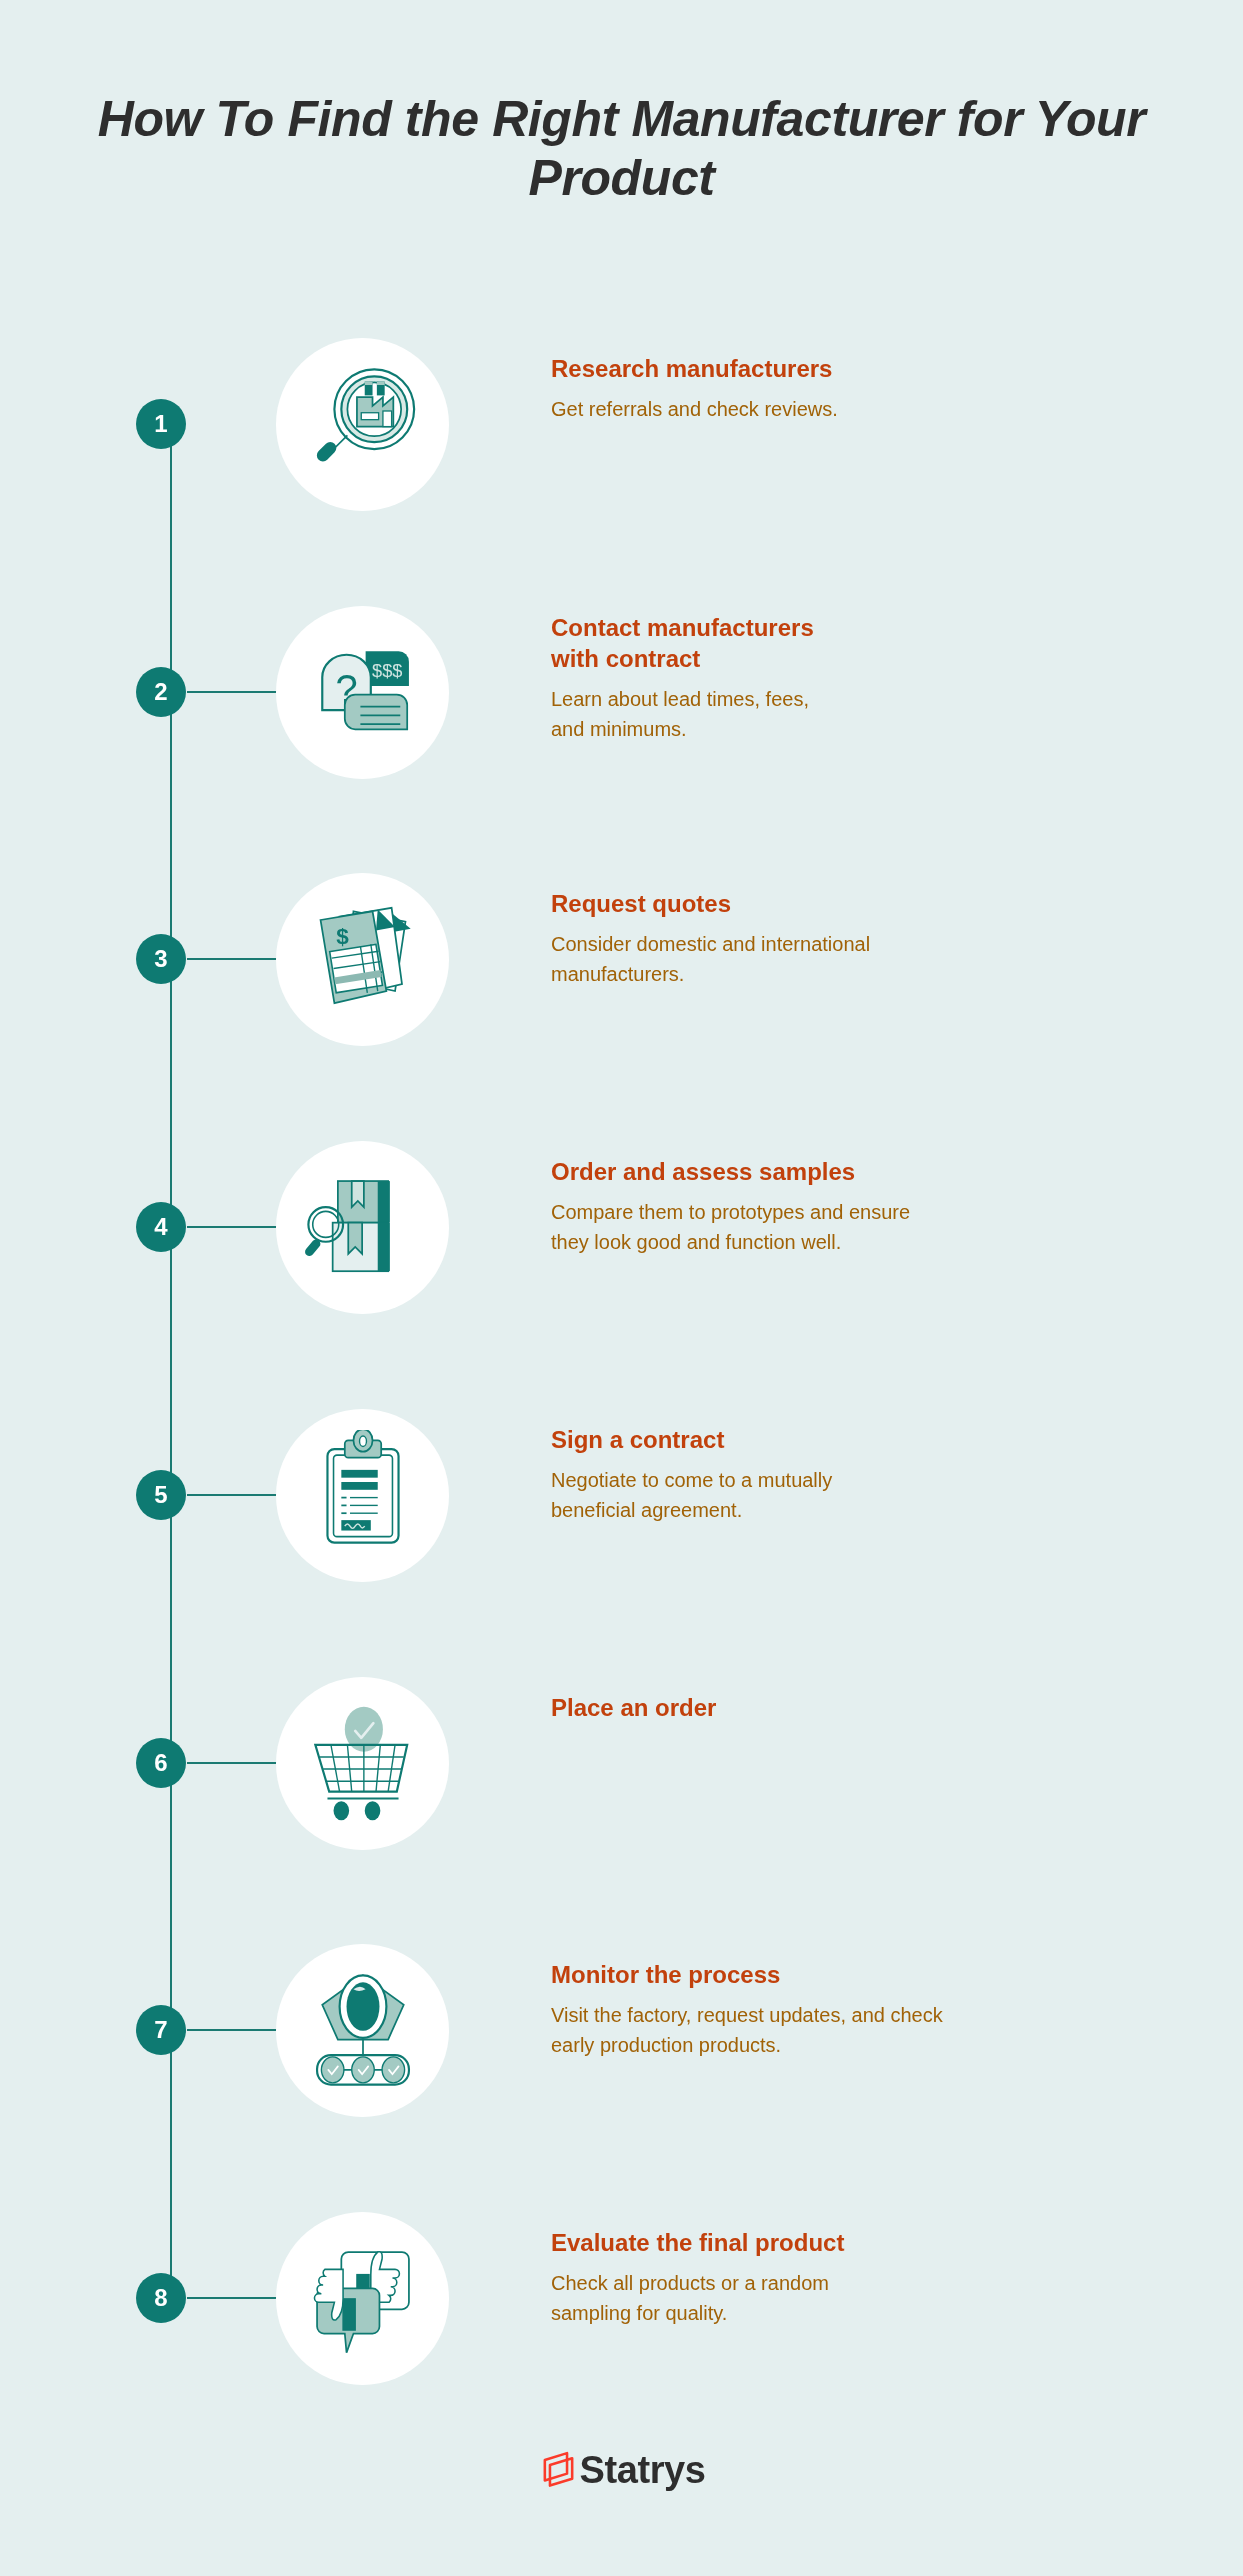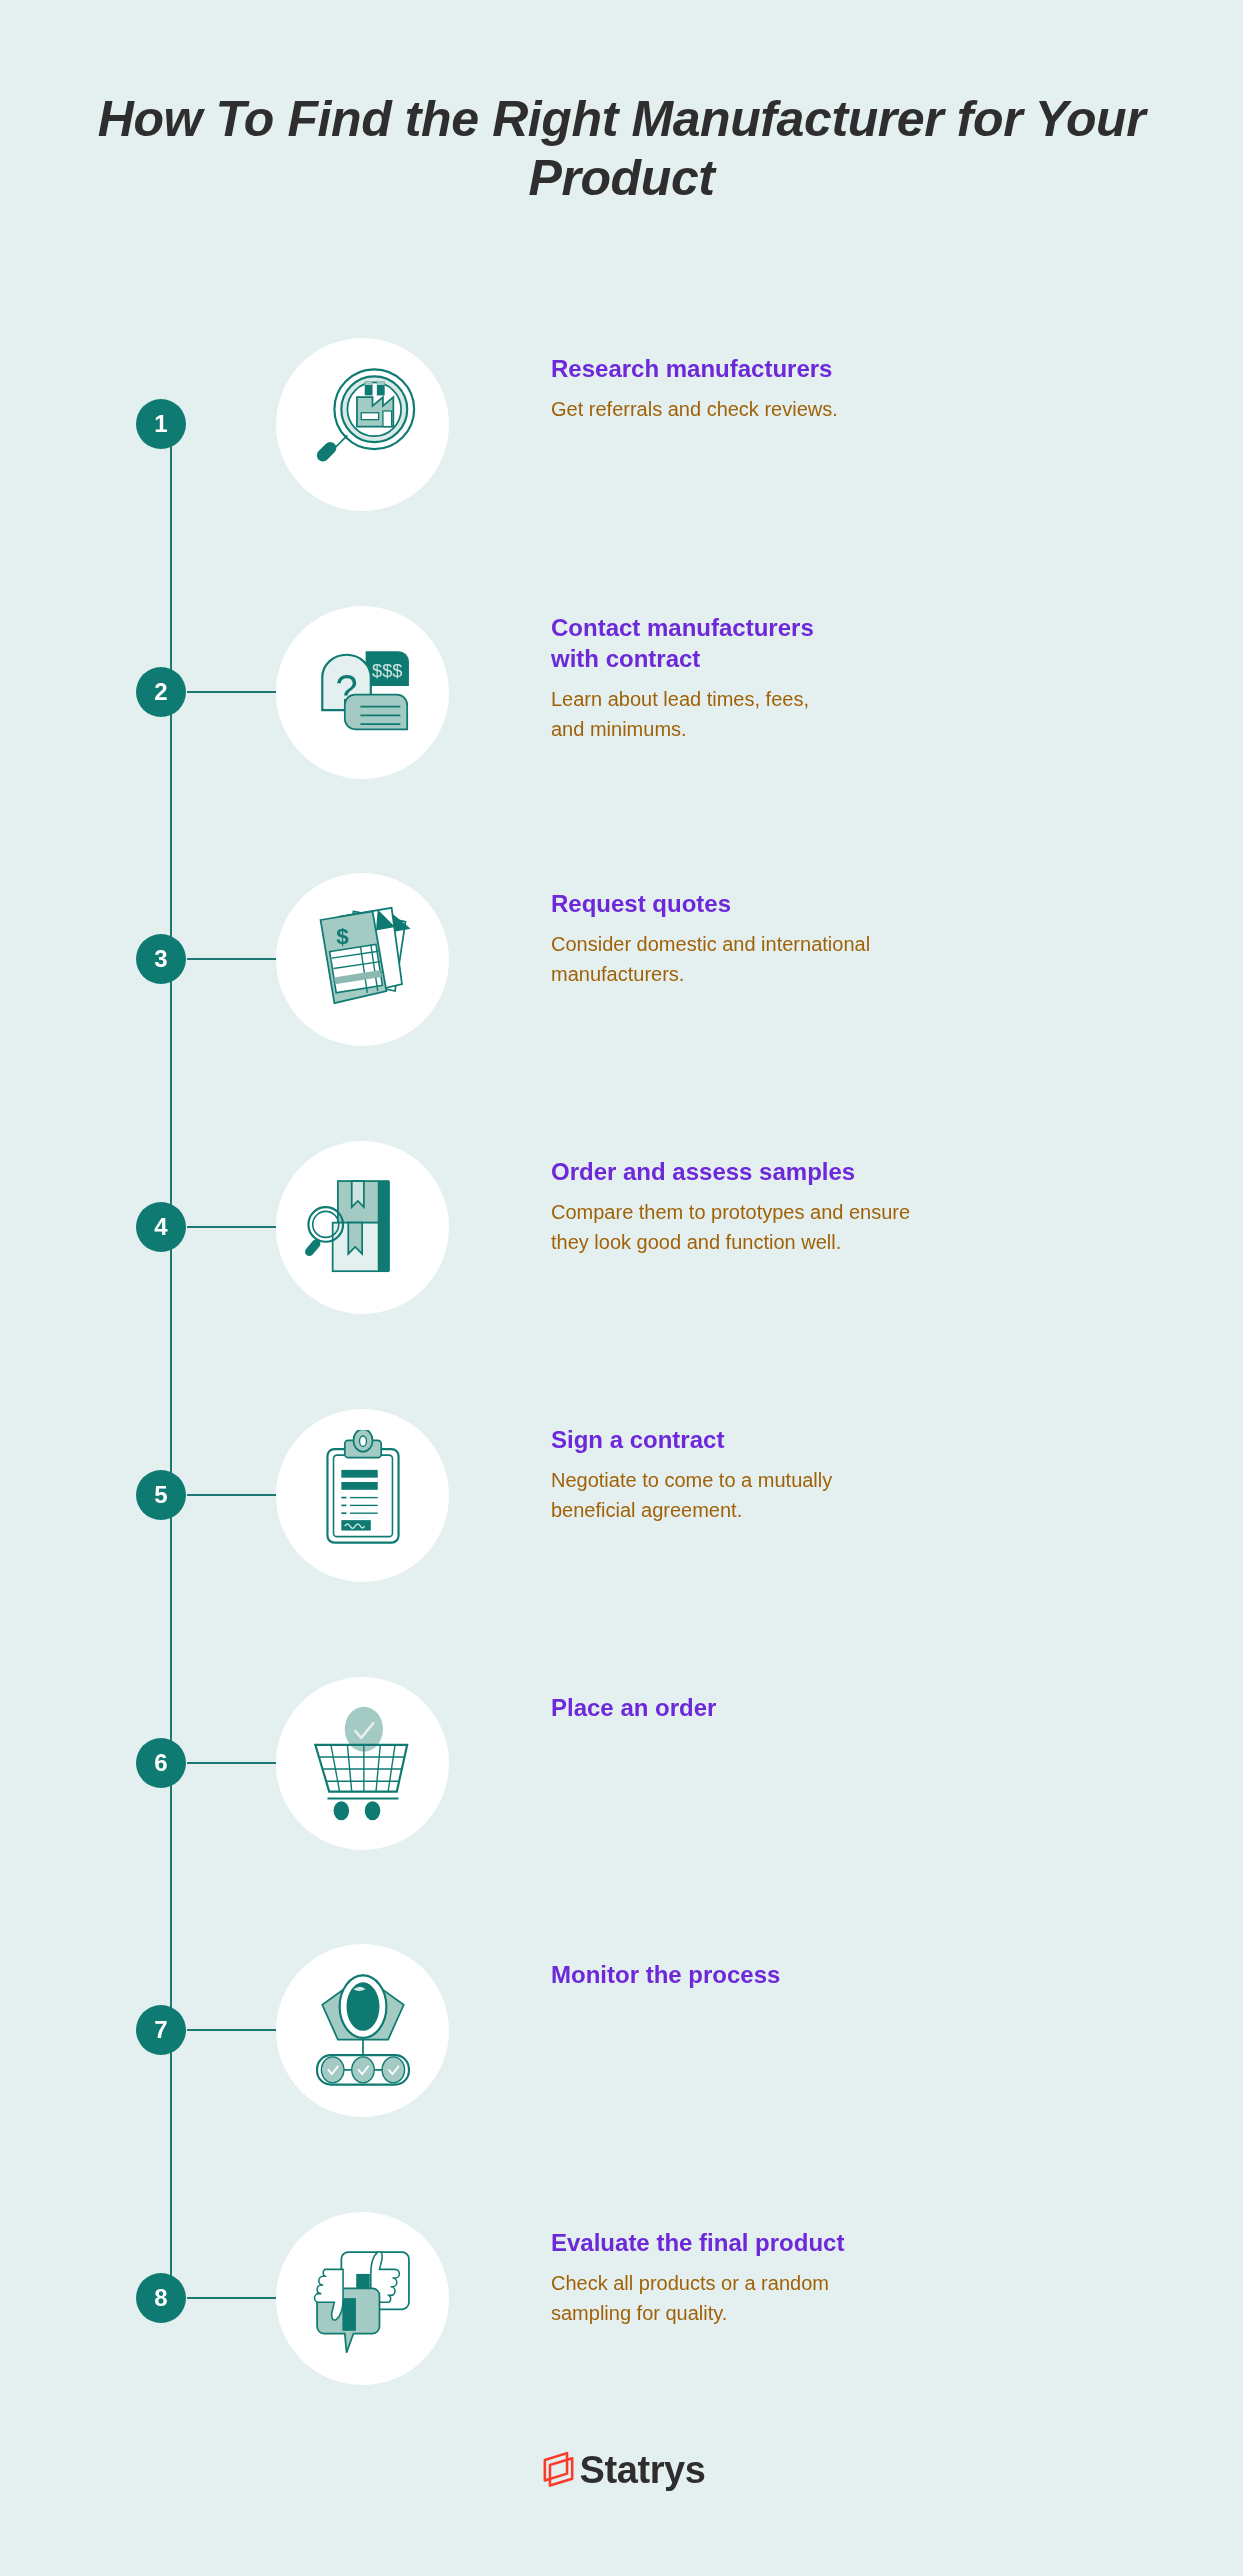--- a/index.html
+++ b/index.html
@@ -94,21 +94,21 @@
   .step-text {
     position: absolute;
     left: 551px;
     top: 26px;
     width: 630px;
   }
 
   .step-title {
     font-size: 24px;
     font-weight: bold;
-    color: #6d28d9;
+    color: #c2410c;
     line-height: 1.28;
     margin-bottom: 10.4px;
   }
 
   .step-desc {
     font-size: 20px;
     color: #a16207;
     line-height: 1.48;
   }
 
@@ -299,20 +299,21 @@
         <ellipse cx="40" cy="121" rx="13" ry="15" fill="#a3cac3" stroke="#0e7a72" stroke-width="1.6"></ellipse>
         <ellipse cx="75" cy="121" rx="13" ry="15" fill="#a3cac3" stroke="#0e7a72" stroke-width="1.6"></ellipse>
         <ellipse cx="110" cy="121" rx="13" ry="15" fill="#a3cac3" stroke="#0e7a72" stroke-width="1.6"></ellipse>
         <path d="M35 121 l4 5 l7 -9" fill="none" stroke="#ffffff" stroke-width="2" stroke-linecap="round"></path>
         <path d="M70 121 l4 5 l7 -9" fill="none" stroke="#ffffff" stroke-width="2" stroke-linecap="round"></path>
         <path d="M105 121 l4 5 l7 -9" fill="none" stroke="#ffffff" stroke-width="2" stroke-linecap="round"></path>
       </svg>
     </div>
     <div class="step-text">
       <div class="step-title">Monitor the process</div>
+      <div class="step-desc" style="max-width:406px;">Visit the factory, request updates, and check early production products.</div>
     </div>
   </div>
 
   <div class="step" style="top:1874px;">
     <div class="badge">8</div>
     <div class="connector"></div>
     <div class="icon-circle">
       <svg width="130" height="130" viewBox="0 0 150 150">
         <path d="M58 22 h62 a8 8 0 0 1 8 8 v50 a8 8 0 0 1 -8 8 h-52 l-8 22 l-2 -22 h-0 a8 8 0 0 1 -8 -8 v-50 a8 8 0 0 1 8 -8 Z" fill="#ffffff" stroke="#0e7a72" stroke-width="2"></path>
         <rect x="68" y="48" width="14" height="38" fill="#0e7a72" stroke="#0e7a72" stroke-width="1.6"></rect>

